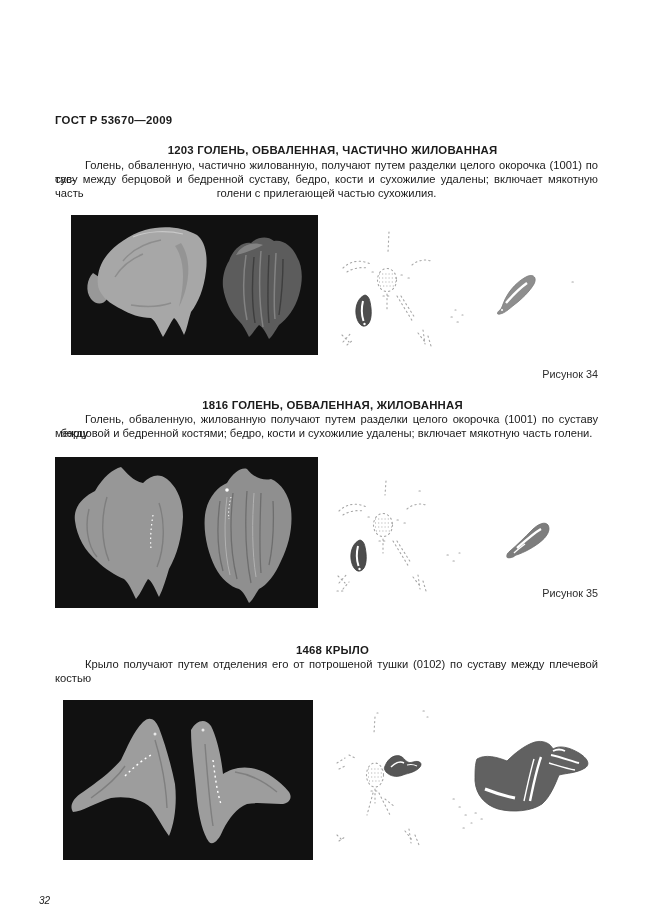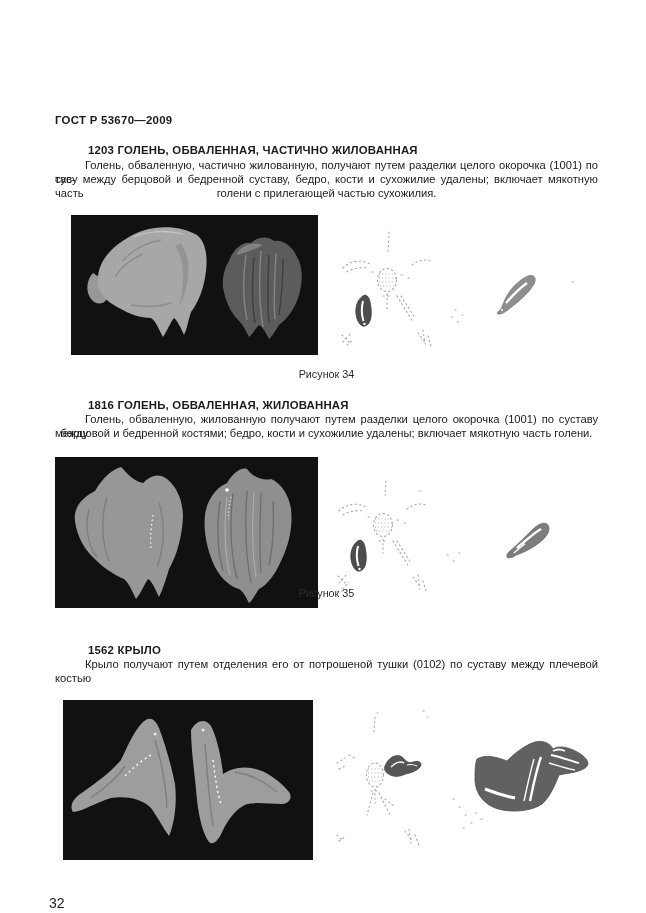--- a/index.html
+++ b/index.html
@@ -1,26 +1,26 @@
 <!DOCTYPE html>
 <html><head>
 <meta charset="utf-8">
 <style>
   html,body{margin:0;padding:0;background:#ffffff;}
   .page{
     position:relative;width:641px;height:913px;background:#ffffff;
     font-family:"Liberation Sans",sans-serif;color:#1b1b1b;overflow:hidden;margin-top:48px;
   }
   .hdr{position:absolute;left:55px;top:66px;font-weight:700;font-size:11.4px;letter-spacing:.3px;}
-  .sec-h{position:absolute;left:88px;width:513px;font-weight:700;font-size:11.4px;letter-spacing:.2px;}
+  .sec-h{position:absolute;left:76px;width:513px;font-weight:700;font-size:11.4px;letter-spacing:.2px;text-align:center;}
   .bl{position:absolute;left:55px;width:543px;font-size:11.2px;line-height:14px;text-align:center;}
   .jl{text-align:justify;text-align-last:justify;}
   .fl{text-indent:30px;}
-  .cap{position:absolute;left:55px;width:543px;text-align:center;font-size:10.8px;color:#2c2c2c;}
-  .pageno{position:absolute;left:49px;top:847px;font-size:14px;color:#222;}
+  .cap{position:absolute;left:55px;width:543px;text-align:right;font-size:10.8px;color:#2c2c2c;}
+  .pageno{position:absolute;left:39px;top:847px;font-size:10px;color:#222;font-style:italic;}
   .fig{position:absolute;}
   svg{display:block;}
 </style>
 </head>
 <body>
 
 <div class="page">
 
   <div class="hdr">ГОСТ Р 53670—2009</div>
 
@@ -118,21 +118,21 @@
         <path fill="#7d7d7d" stroke="#6d6d6d" stroke-width=".8" d="M178,93 C172,95 170,92 175,88 C182,82 190,74 197,67 C203,61 210,58 213,62 C216,67 212,74 204,80 C196,86 186,91 178,93 Z"></path>
         <path fill="#7d7d7d" d="M173,90 C170,93 171,96 176,95 C180,94 182,92 180,89 Z"></path>
         <path fill="none" stroke="#ffffff" stroke-width="2.4" d="M182,85 C190,78 199,70 206,66"></path>
         <path fill="none" stroke="#ffffff" stroke-width="1.4" d="M179,90 C182,87 186,84 190,81"></path>
       </g>
     </svg>
   </div>
 
   <div class="cap" style="top:539px">Рисунок 35</div>
 
-  <div class="sec-h" style="top:596px">1562 КРЫЛО</div>
+  <div class="sec-h" style="top:596px">1468 КРЫЛО</div>
   <div class="bl jl fl" style="top:609px">Крыло получают путем отделения его от потрошеной тушки (0102) по суставу между плечевой костью</div>
 
   <div class="fig" style="left:63px;top:652px">
     <svg width="250" height="160" viewBox="0 0 250 160">
       <rect width="250" height="160" fill="#111111"></rect>
       <path fill="#9d9d9d" d="M10,112 C6,106 10,98 20,92 C34,82 48,72 58,60 C64,48 70,32 80,22 C86,16 92,18 96,28 C102,44 108,64 112,84 C114,102 112,122 106,136 C100,128 94,116 88,108 C78,98 62,96 48,98 C34,102 18,112 10,112 Z"></path>
       <path fill="none" stroke="#7f7f7f" stroke-width="1.4" d="M28,98 C42,88 54,78 62,66 M92,40 C98,60 103,84 104,108"></path>
       <path fill="none" stroke="#ffffff" stroke-width="1.4" stroke-dasharray="2 3.2" d="M62,76 C72,66 82,58 90,54"></path>
       <path fill="#9d9d9d" d="M128,30 C134,20 142,18 148,26 C154,38 158,56 160,74 C166,70 176,66 188,68 C202,70 216,80 226,92 C230,98 226,104 218,104 C206,104 194,102 184,104 C174,108 166,118 160,130 C156,140 150,146 146,142 C140,134 136,118 134,100 C132,76 128,50 128,30 Z"></path>
       <path fill="none" stroke="#7f7f7f" stroke-width="1.4" d="M142,44 C144,70 146,100 150,126 M172,72 C186,74 202,82 214,92"></path>

